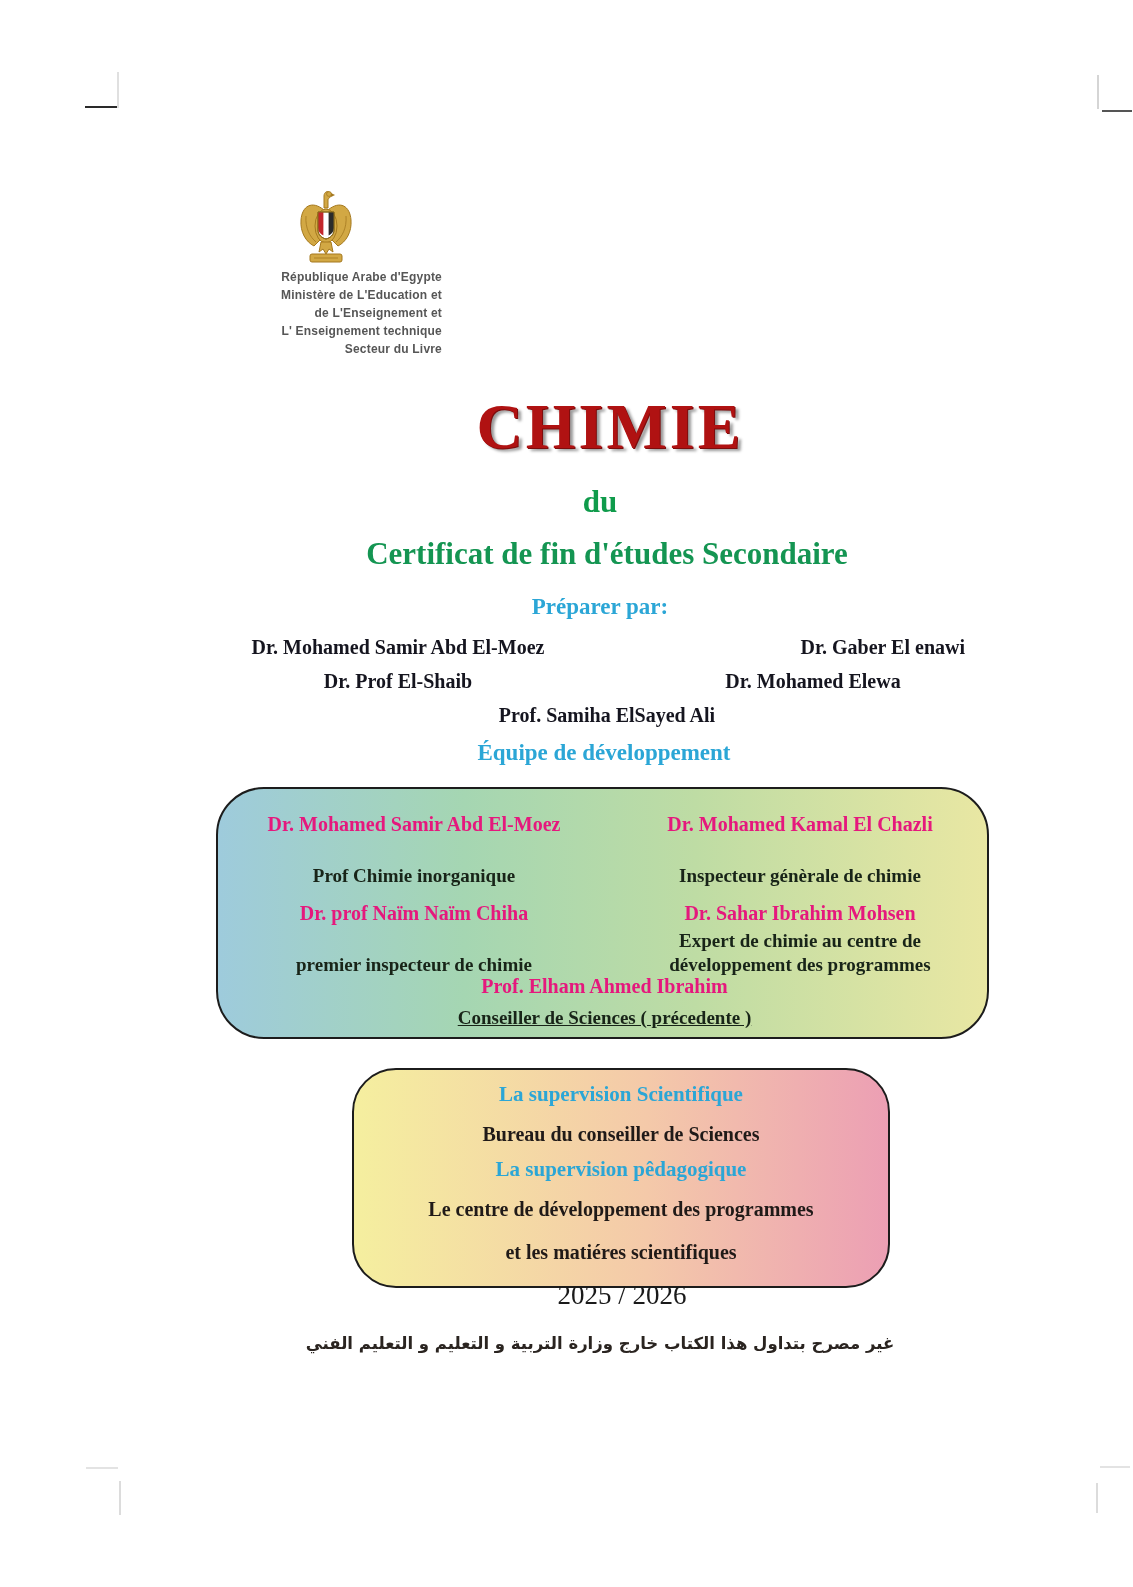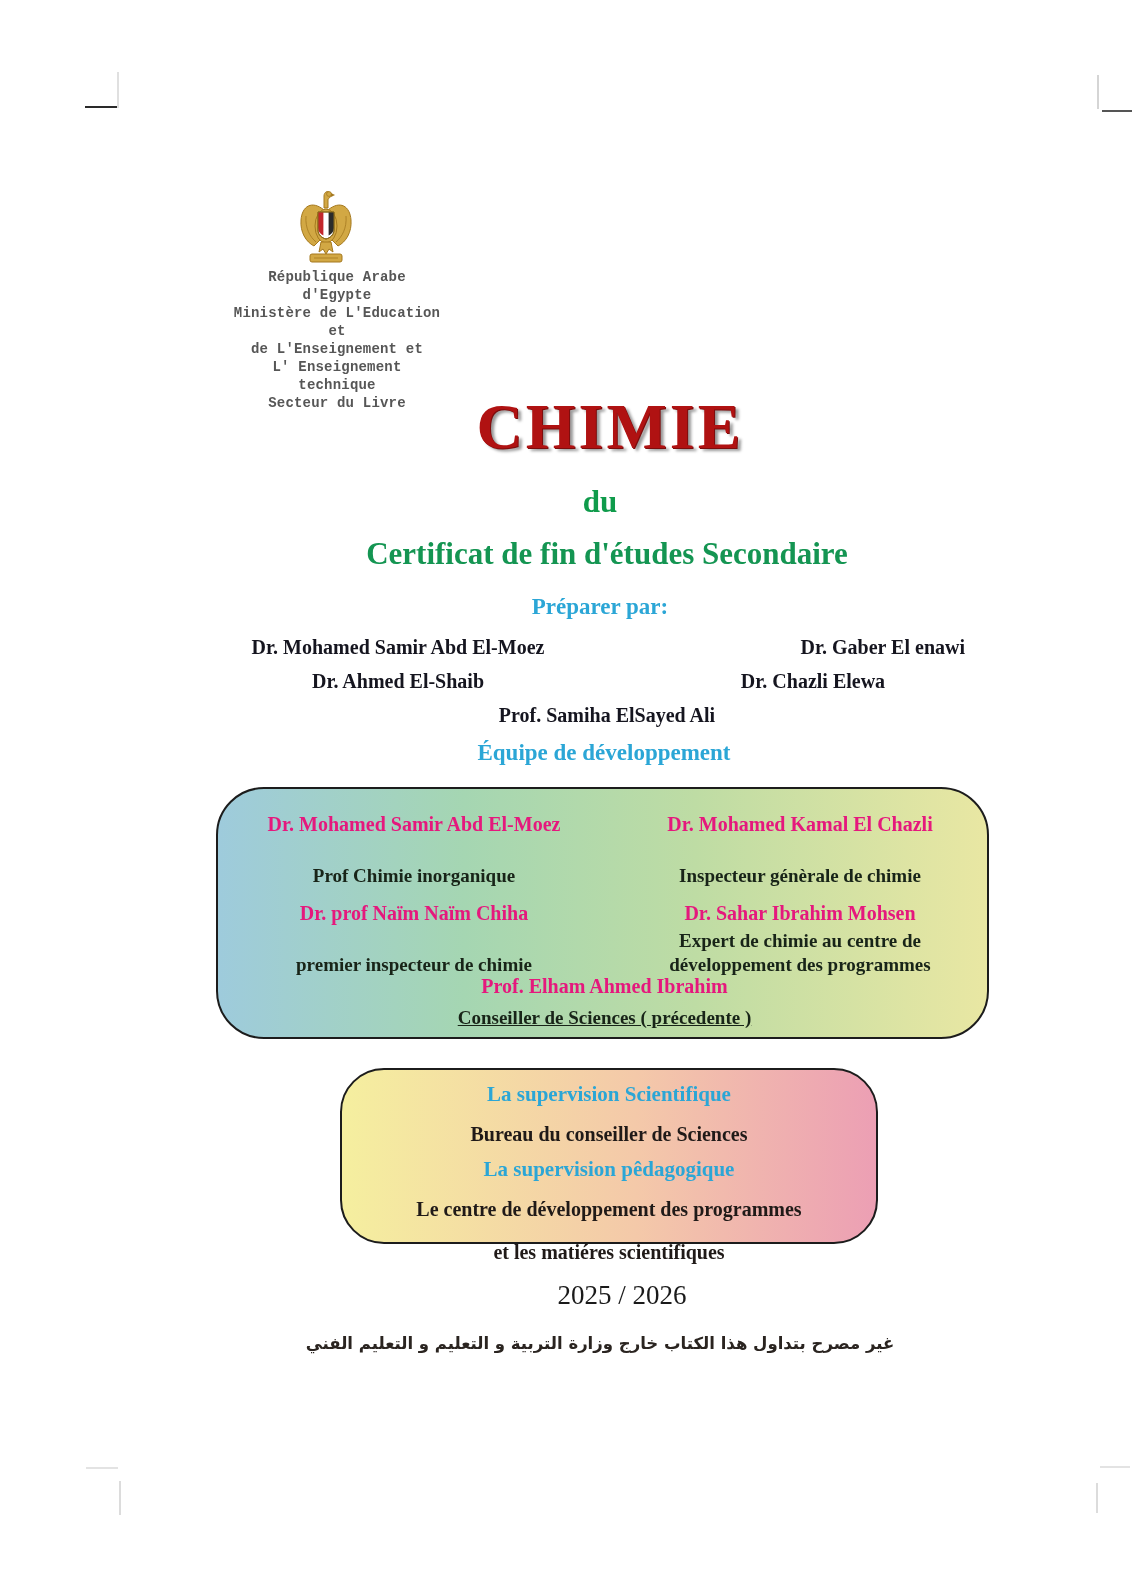--- a/index.html
+++ b/index.html
@@ -8,23 +8,23 @@
     width:1133px;height:1587px;
     background:#ffffff;
     font-family:"Liberation Serif", serif;
     overflow:hidden;
   }
   .abs{position:absolute;}
   .mark{position:absolute;}
   
   #ministry-block{
     left:232px;top:268px;width:210px;
-    text-align:center;
-    font-family:Liberation Mono, monospace;
-    font-weight:bold;font-size:14px;line-height:18px;
+    text-align:right;
+    font-family:Liberation Sans, sans-serif;
+    font-weight:bold;font-size:12px;line-height:18px;
     color:#565656;letter-spacing:.2px;
   }
   #emblem{left:294px;top:186px;width:64px;height:80px;}
   
   #main-title{
     left:0;top:390px;width:1220px;text-align:center;
     font-size:64px;font-weight:bold;letter-spacing:3px;
     color:#b01212;
     text-shadow:1px 1px 0 #7c0d0d, 4px 3px 3px #9a9a9a;
   }
@@ -60,21 +60,21 @@
     box-sizing:border-box;
   }
   .dev-col{position:absolute;top:10px;text-align:center;}
   #dev-col-left{left:26px;width:340px;}
   #dev-col-right{left:412px;width:340px;}
   .pink-name{font-size:20px;font-weight:bold;color:#e5187d;margin-top:14px;}
   .dark-role{font-size:19px;font-weight:bold;color:#182418;margin-top:28px;line-height:24px;}
   #dev-bottom{position:absolute;left:0;top:172px;width:773px;text-align:center;}
   
   #sup-box{
-    left:340px;top:1068px;width:538px;height:176px;
+    left:352px;top:1068px;width:538px;height:220px;
     border:2px solid #1c1c1c;border-radius:44px;
     background:linear-gradient(90deg,#f5ef9f 0%,#f4c9a9 55%,#ec9fb4 100%);
     box-sizing:border-box;text-align:center;
   }
   .sup-heading{font-size:21px;font-weight:bold;color:#2ba6d6;margin-top:12px;}
   .sup-body{font-size:20px;font-weight:bold;color:#201a18;margin-top:14px;line-height:26px;}
   #year-line{
     left:0;top:1280px;width:1244px;text-align:center;
     font-size:27px;color:#1a1a1a;font-family:"Liberation Serif", serif;
   }
@@ -137,22 +137,22 @@
     <div>Secteur du Livre</div>
   </div>
 
   <div class="abs" id="main-title">CHIMIE</div>
   <div class="abs" id="title-du">du</div>
   <div class="abs" id="subtitle">Certificat de fin d'études Secondaire</div>
 
   <div class="abs" id="prepared-heading">Préparer par:</div>
   <div class="abs author" id="author-l1">Dr. Mohamed Samir Abd El-Moez</div>
   <div class="abs author" id="author-r1">Dr. Gaber El enawi</div>
-  <div class="abs author" id="author-l2">Dr. Ahmed El-Shaib</div>
-  <div class="abs author" id="author-r2">Dr. Chazli Elewa</div>
+  <div class="abs author" id="author-l2">Dr. Prof El-Shaib</div>
+  <div class="abs author" id="author-r2">Dr. Mohamed Elewa</div>
   <div class="abs author" id="author-c3">Prof. Samiha ElSayed Ali</div>
 
   <div class="abs" id="devteam-heading">Équipe de développement</div>
 
   <div class="abs" id="dev-box">
     <div class="dev-col" id="dev-col-left">
       <div class="pink-name">Dr. Mohamed Samir Abd El-Moez</div>
       <div class="dark-role">Prof Chimie inorganique</div>
       <div class="pink-name">Dr. prof Naïm Naïm Chiha</div>
       <div class="dark-role">premier inspecteur de chimie</div>

